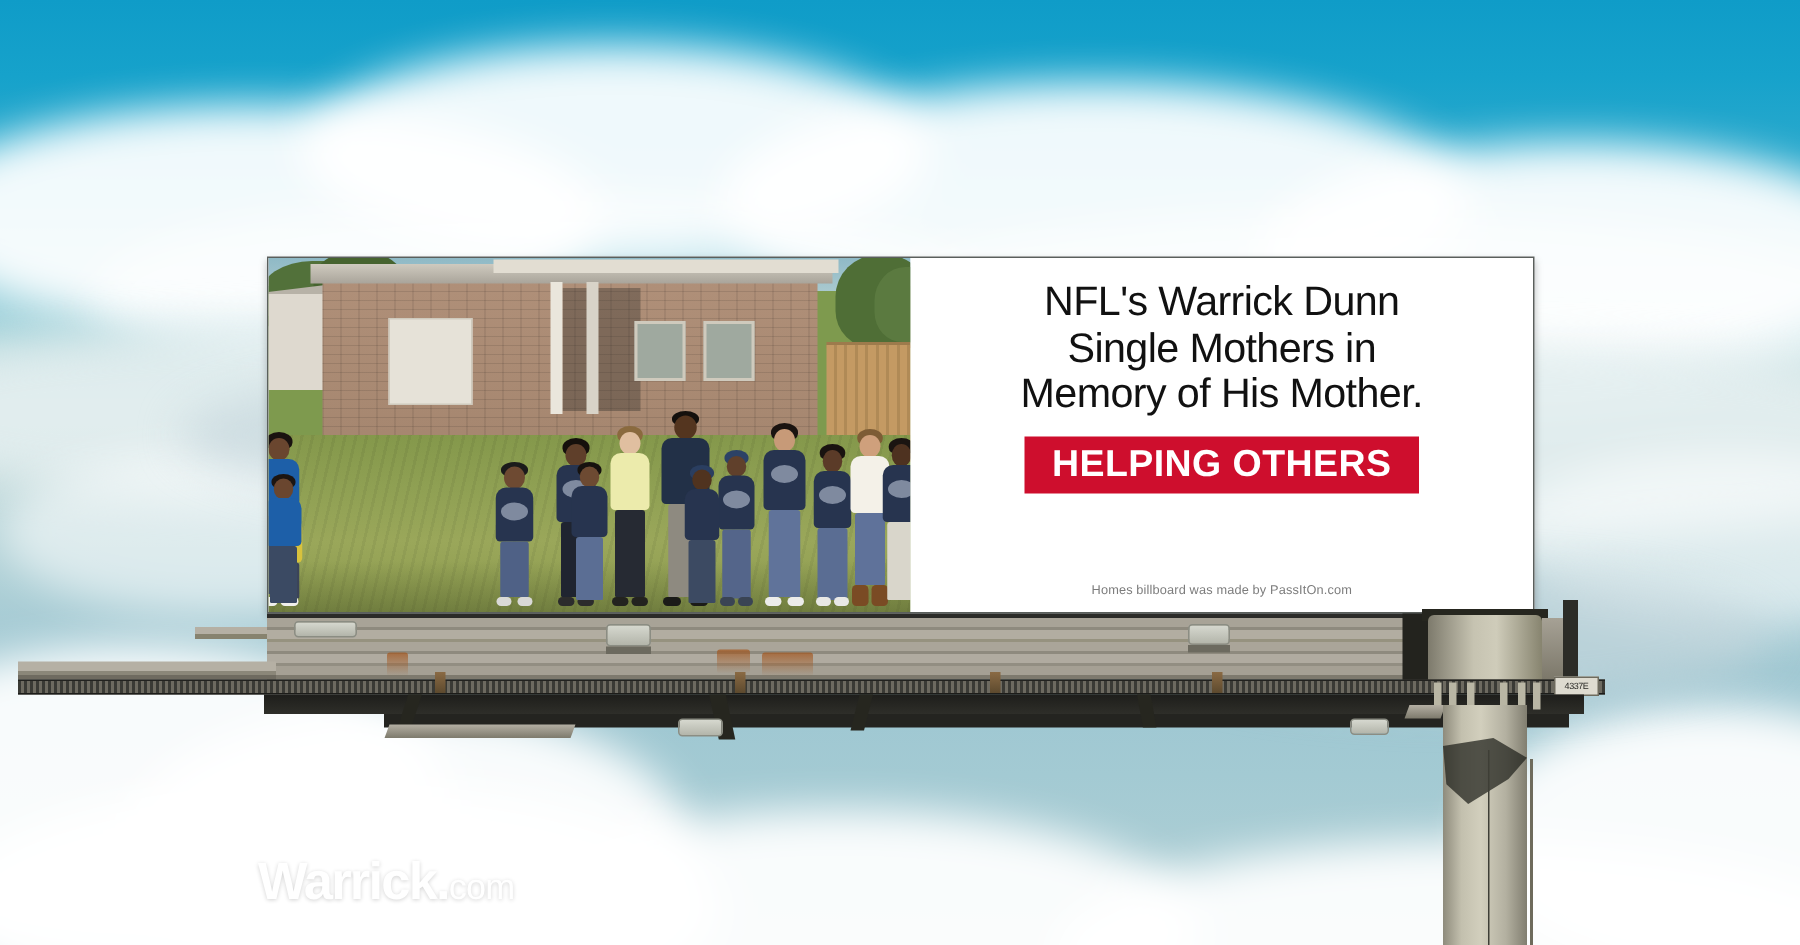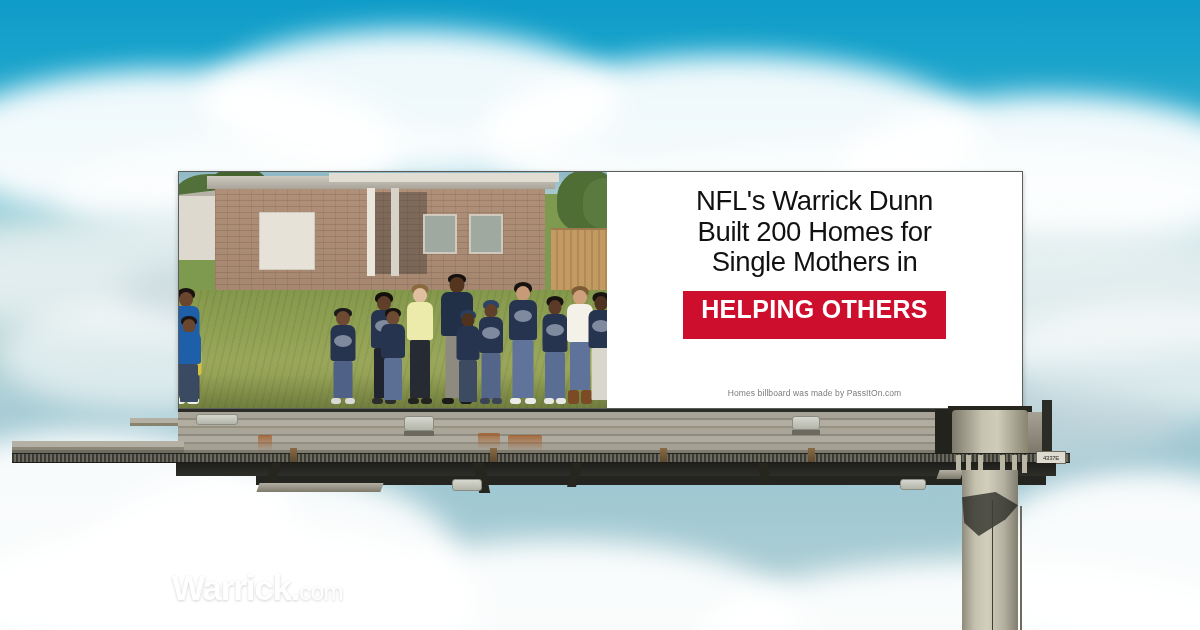--- a/index.html
+++ b/index.html
@@ -179,21 +179,21 @@
     color:#111111; text-align:center; font-weight:400;
     letter-spacing:-0.4px;
     width:100%;
   }
   #bb-badge {
     margin-top:13px;
     background:#ce0e2d;
     color:#ffffff;
     font-size:25px; font-weight:700;
     letter-spacing:0.3px;
-    padding:6px 18px 17px 18px;
+    padding:6px 18px 7px 18px;
     line-height:1;
     white-space:nowrap;
   }
   #bb-credit {
     margin-top:auto; margin-bottom:2px;
     font-size:8.5px; color:#7c7c7c; letter-spacing:0.1px;
   }
 
   
   
@@ -498,22 +498,22 @@
         <div class="p-hair" style="top:0;width:16px;height:10px;background:#1c1512;"></div>
         <div class="p-head" style="top:3px;width:13px;height:14px;background:#6a462f;"></div>
         <div class="p-body" style="top:16px;width:24px;height:32px;background:#1d5fa8;"></div>
         <div class="p-legs" style="top:48px;width:18px;height:38px;background:#3b4a63;"></div>
       </div>
     </div>
 
     <div id="bb-text">
       <div id="bb-headline">
         <div>NFL's Warrick Dunn</div>
-        <div>Built 200 Homes for</div>
         <div>Single Mothers in</div>
+        <div>Memory of His Mother.</div>
       </div>
       <div id="bb-badge">HELPING OTHERS</div>
       <div id="bb-credit">Homes billboard was made by PassItOn.com</div>
     </div>
   </div>
 
   <div id="rail-left-arm2"></div>
   <div id="rails">
     <div class="rust" style="left:300px; top:24px;"></div>
     <div class="rust" style="left:330px; top:26px; width:34px;"></div>

